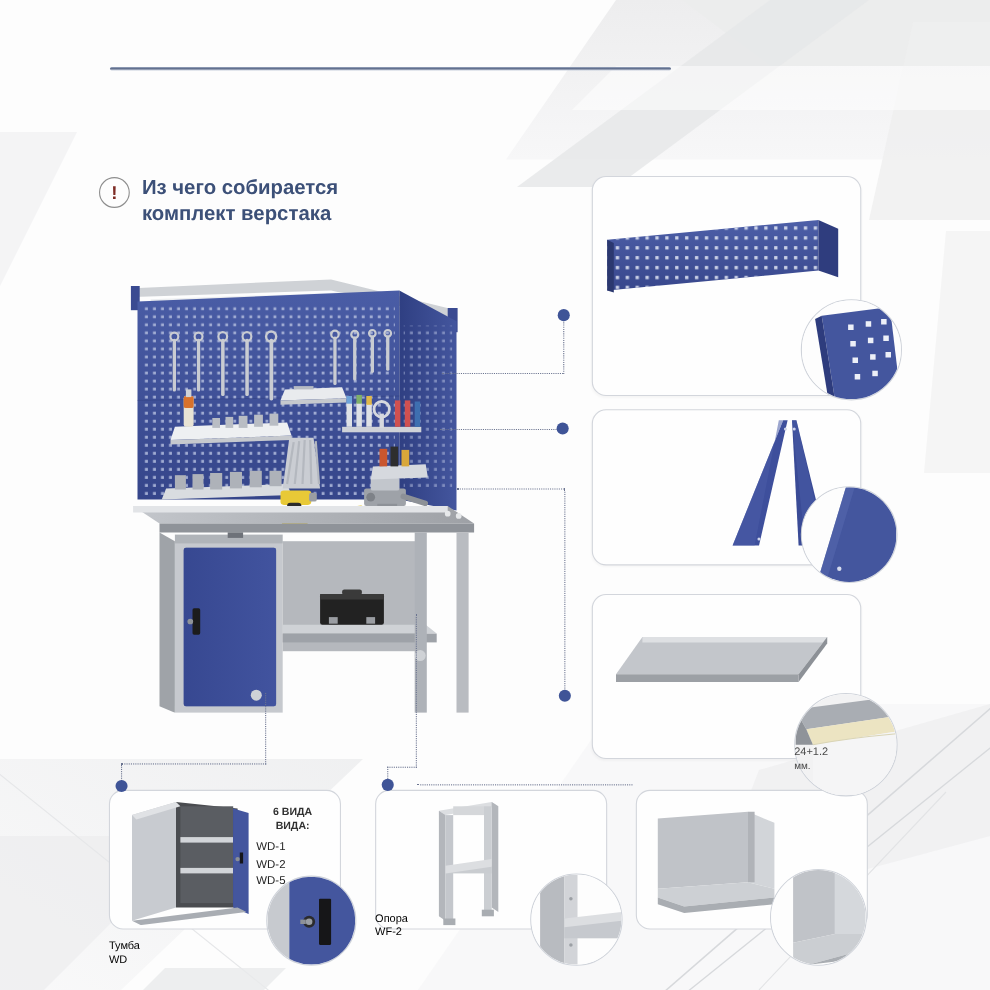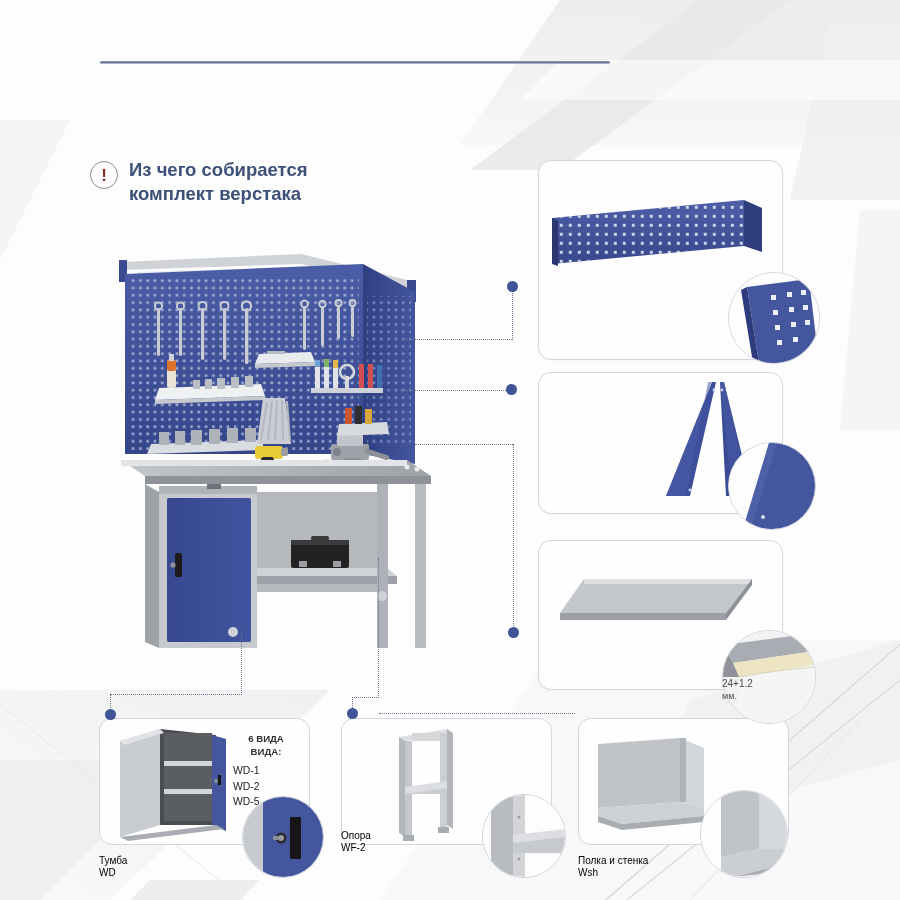--- a/index.html
+++ b/index.html
@@ -530,18 +530,14 @@
   <div class="bubble" style="left:700px;top:790px;width:86px;height:86px;">
     <svg width="86" height="86" viewBox="0 0 86 86">
       <rect width="86" height="86" fill="#fdfdfd"></rect>
       <polygon points="20,0 58,0 58,58 20,66" fill="#c0c3c8"></polygon>
       <polygon points="58,0 86,0 86,58 58,58" fill="#d5d8dc"></polygon>
       <polygon points="20,66 58,58 86,58 86,72 34,86 20,80" fill="#cbced2"></polygon>
       <polygon points="20,80 34,86 86,72 86,80 34,86" fill="#a9adb2"></polygon>
     </svg>
   </div>
 
-  <div class="bcard-label" style="left:578px;top:855px;">
-    <div>Полка и стенка</div>
-    <div>Wsh</div>
-  </div>
 
 </div>
 
 </body></html>

